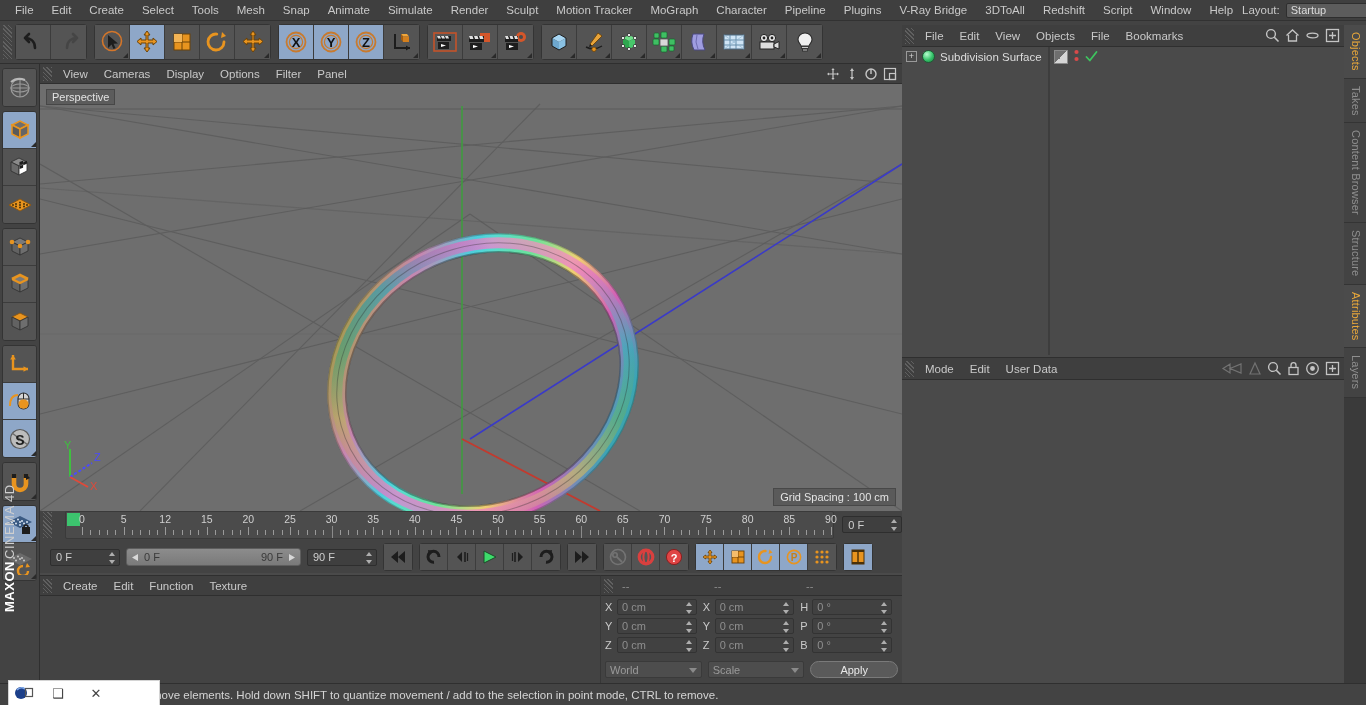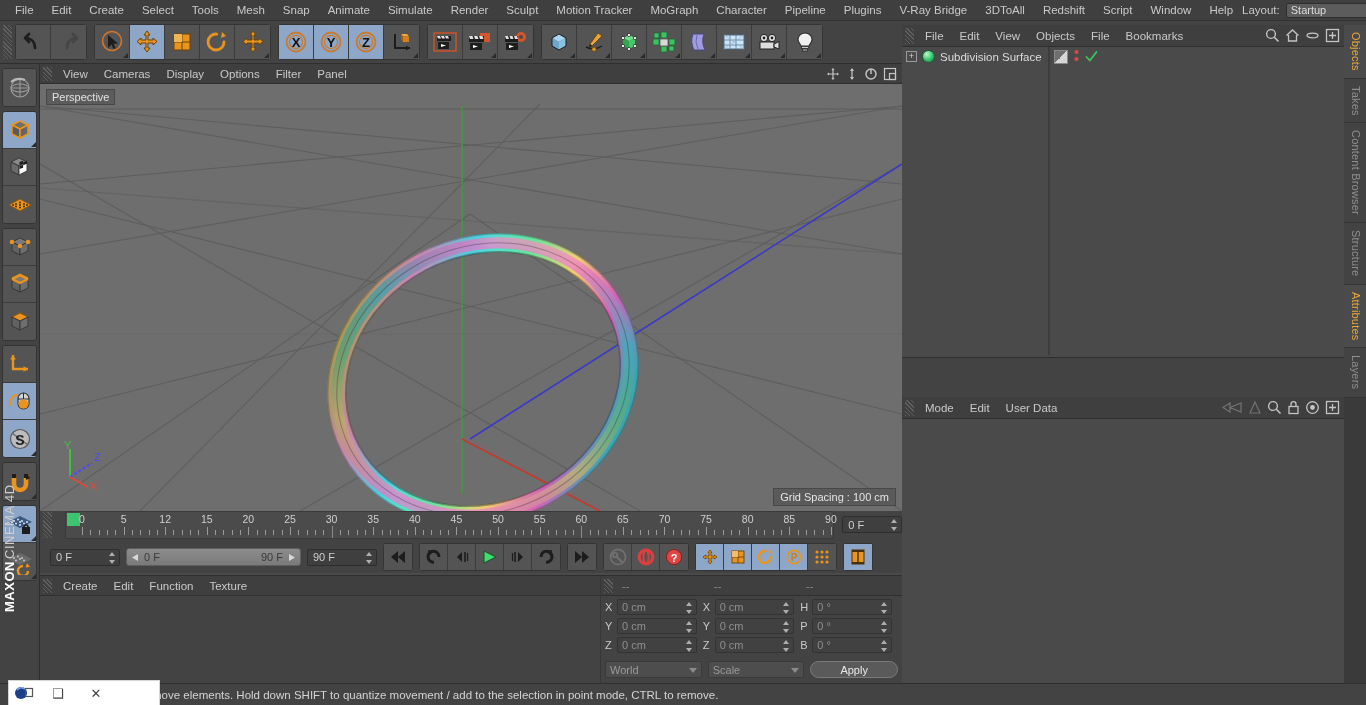--- a/index.html
+++ b/index.html
@@ -165,21 +165,21 @@
     font-size:9px; line-height:9px; color:#d6d6d6; margin-right:5px; background:#4a4a4a;}
   .omicon{ width:13px;height:13px;border-radius:50%; margin-right:5px;
     background:radial-gradient(circle at 35% 30%, #b6ffcf, #35c36a 55%, #1d7a3f);
     border:1px solid #1d5c34;}
   .omlabel{ font-size:11.5px; color:#dcdcdc;}
   .omtags{ position:absolute; left:152px; top:2px; display:flex; align-items:center; gap:5px;}
   .tagsq{ width:14px;height:14px; background:linear-gradient(135deg,#6f6f6f 0 50%,#d6d6d6 50% 100%); border:1px solid #8a8a8a;}
 
   
   .attrwrap{ position:absolute; left:902px; top:357px; width:442px; height:326px; background:#434343; border-top:1px solid #2f2f2f;}
-  .atthdr{ height:22px; background:#3f3f3f; display:flex; align-items:center; border-bottom:1px solid #2f2f2f; position:relative;margin-top:39px;}
+  .atthdr{ height:22px; background:#3f3f3f; display:flex; align-items:center; border-bottom:1px solid #2f2f2f; position:relative;}
   .atthdr .mi{ padding:0 8px; line-height:22px; font-size:11.5px; color:#c9c9c9;}
   .atticons{ position:absolute; right:4px; top:3px; display:flex; gap:5px; align-items:center;}
   .attbody{ height:304px; background:#4a4a4a;}
 
   
   .vtabs{ position:absolute; right:0; top:25px; width:22px; height:658px; background:#3a3a3a; }
   .vtab{
     width:22px; writing-mode:vertical-rl; text-orientation:mixed;
     font-size:11px; padding:7px 4px; color:#8f8f8f; background:#434343;
     border-bottom:1px solid #343434; letter-spacing:.2px;

